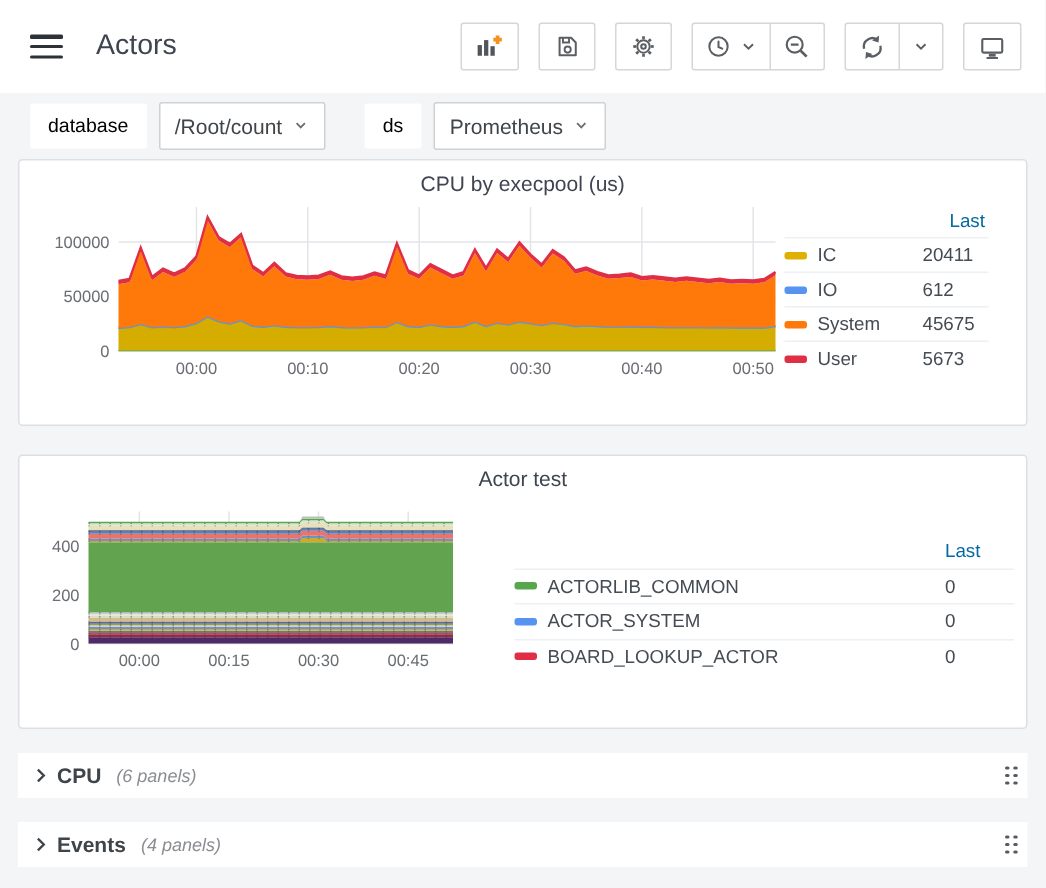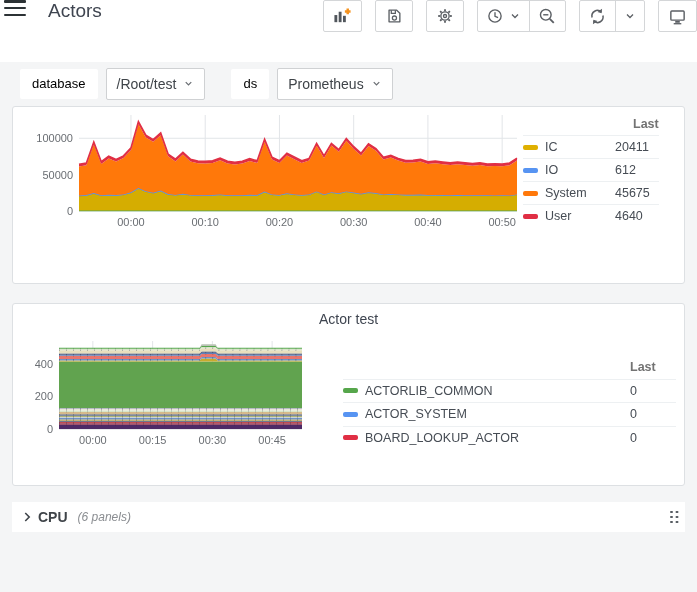--- a/index.html
+++ b/index.html
@@ -1,17 +1,17 @@
 <!DOCTYPE html>
 <html><head>
 <meta charset="utf-8">
 <style>
   html,body{margin:0;padding:0;width:697px;height:592px;overflow:hidden;
     font-family:"Liberation Sans","DejaVu Sans",sans-serif;background:#f4f5f6;color:#3f4550;}
-  .navbar{height:62px;background:#fff;display:flex;align-items:flex-start;padding:0 0;box-sizing:border-box;}
+  .navbar{height:62px;background:#fff;display:flex;align-items:center;padding:0 16px;box-sizing:border-box;}
   .burger{width:22px;height:16px;display:flex;flex-direction:column;justify-content:space-between;cursor:pointer;margin-left:4px;}
   .burger span{display:block;height:2.5px;background:#2c3235;border-radius:1px;}
   .nav-title{font-size:19px;font-weight:500;color:#3f4550;margin-left:22px;}
   .toolbar{margin-left:auto;display:flex;align-items:center;gap:13px;}
   .btn,.btn-group{background:#fff;border:1px solid #d4d6d8;border-radius:2px;height:32px;display:inline-flex;align-items:center;box-sizing:border-box;}
   .btn{padding:0 9px;cursor:pointer;}
   .btn-group .seg{height:100%;display:inline-flex;align-items:center;padding:0 8px;cursor:pointer;}
   .btn-group .seg + .seg{border-left:1px solid #d4d6d8;}
   svg.ic{display:block;}
   .submenu{height:43px;display:flex;align-items:center;padding:0 20px;gap:8px;box-sizing:border-box;}
@@ -25,21 +25,21 @@
   .panel-title{text-align:center;font-size:14px;font-weight:500;color:#3f4550;padding-top:7px;cursor:pointer;}
   .panel1{height:178px;margin-bottom:19px;}
   .panel2{height:183px;margin-bottom:16px;}
   .panel-body{display:flex;align-items:flex-end;padding:0 8px;}
   .legend{font-size:12.5px;color:#464c54;}
   .legend1{width:136px;margin-bottom:6px;}
   .legend2{flex:1;margin-left:22px;margin-bottom:10px;}
   .lrow{display:flex;align-items:center;border-top:1px solid #edf0f2;}
   .legend1 .lrow{height:22px;}
   .legend2 .lrow{height:22.5px;}
-  .lhead{border-top:none;font-weight:700;color:#737373;gap:44px;}
+  .lhead{border-top:none;font-weight:400;color:#0369a1;gap:44px;}
   .sw{width:15px;height:5px;border-radius:2px;margin-right:7px;flex:none;cursor:pointer;}
   .lname{flex:1;cursor:pointer;white-space:nowrap;}
   .lval{width:46px;flex:none;}
   .legend1 .lval{width:44px;}
   .tick{font-size:11px;fill:#6a6e73;}
   .rowbar{background:#fff;height:30px;display:flex;align-items:center;padding:0 6px 0 8px;margin-bottom:16px;box-sizing:border-box;}
   .rowbar .rtitle{font-size:14px;font-weight:700;color:#3f4449;margin:0 10px 0 4px;cursor:pointer;}
   .rowbar .rcount{font-size:12px;font-style:italic;color:#8a8d91;}
   .handle{margin-left:auto;width:9px;height:13px;position:relative;cursor:grab;}
   .handle i{position:absolute;left:0;top:0;width:2.5px;height:2.5px;background:#565b61;border-radius:50%;
@@ -128,38 +128,39 @@
         <rect x="7.6" y="14.6" width="4.8" height="2" fill="#5b5f64"></rect>
         <line x1="6" y1="17.6" x2="14" y2="17.6" stroke="#5b5f64" stroke-width="1.4"></line>
       </svg>
     </div>
   </div>
 </div>
 
 <div class="submenu">
   <span class="chip">database</span>
   <span class="dd">
-    <span>/Root/test</span>
+    <span>/Root/count</span>
     <svg class="ic" width="11" height="11" viewBox="0 0 16 16">
       <polyline points="4,6 8,10 12,6" fill="none" stroke="#6a6e73" stroke-width="1.8"></polyline>
     </svg>
   </span>
   <span class="gap18"></span>
   <span class="chip">ds</span>
   <span class="dd">
     <span>Prometheus</span>
     <svg class="ic" width="11" height="11" viewBox="0 0 16 16">
       <polyline points="4,6 8,10 12,6" fill="none" stroke="#6a6e73" stroke-width="1.8"></polyline>
     </svg>
   </span>
 </div>
 
 <div class="content">
 
   <div class="panel panel1">
+    <div class="panel-title">CPU by execpool (us)</div>
     <div class="panel-body">
       <svg id="chart1" width="502" height="126">
           <line x1="109.96610169491525" x2="109.96610169491525" y1="8" y2="104" stroke="#e2e5e8"></line>
           <text x="109.96610169491525" y="119" text-anchor="middle" class="tick">00:00</text>
           <line x1="184.20338983050848" x2="184.20338983050848" y1="8" y2="104" stroke="#e2e5e8"></line>
           <text x="184.20338983050848" y="119" text-anchor="middle" class="tick">00:10</text>
           <line x1="258.4406779661017" x2="258.4406779661017" y1="8" y2="104" stroke="#e2e5e8"></line>
           <text x="258.4406779661017" y="119" text-anchor="middle" class="tick">00:20</text>
           <line x1="332.6779661016949" x2="332.6779661016949" y1="8" y2="104" stroke="#e2e5e8"></line>
           <text x="332.6779661016949" y="119" text-anchor="middle" class="tick">00:30</text>
@@ -200,21 +201,21 @@
           <span class="lval">612</span>
         </div>
         <div class="lrow">
           <span class="sw" style="background: rgb(255, 120, 10);"></span>
           <span class="lname">System</span>
           <span class="lval">45675</span>
         </div>
         <div class="lrow">
           <span class="sw" style="background: rgb(224, 47, 68);"></span>
           <span class="lname">User</span>
-          <span class="lval">4640</span>
+          <span class="lval">5673</span>
         </div>
       </div>
     </div>
   </div>
 
   <div class="panel panel2">
     <div class="panel-title">Actor test</div>
     <div class="panel-body">
       <svg id="chart2" width="300" height="132">
           <line x1="71.86065573770492" x2="71.86065573770492" y1="14" y2="102" stroke="#e2e5e8"></line>
@@ -302,13 +303,23 @@
   <div class="rowbar">
     <svg class="ic" width="14" height="14" viewBox="0 0 16 16">
       <polyline points="6,3.5 10.5,8 6,12.5" fill="none" stroke="#3f4449" stroke-width="1.8"></polyline>
     </svg>
     <span class="rtitle">CPU</span>
     <span class="rcount">(6 panels)</span>
     <span class="handle">
         <i></i>
       </span>
   </div>
+  <div class="rowbar">
+    <svg class="ic" width="14" height="14" viewBox="0 0 16 16">
+      <polyline points="6,3.5 10.5,8 6,12.5" fill="none" stroke="#3f4449" stroke-width="1.8"></polyline>
+    </svg>
+    <span class="rtitle">Events</span>
+    <span class="rcount">(4 panels)</span>
+    <span class="handle">
+        <i></i>
+      </span>
+  </div>
 </div>
 
 </body></html>

